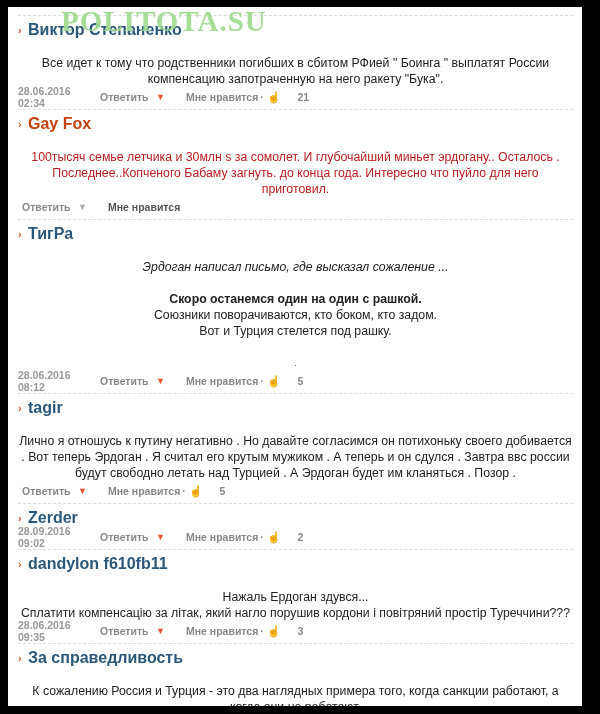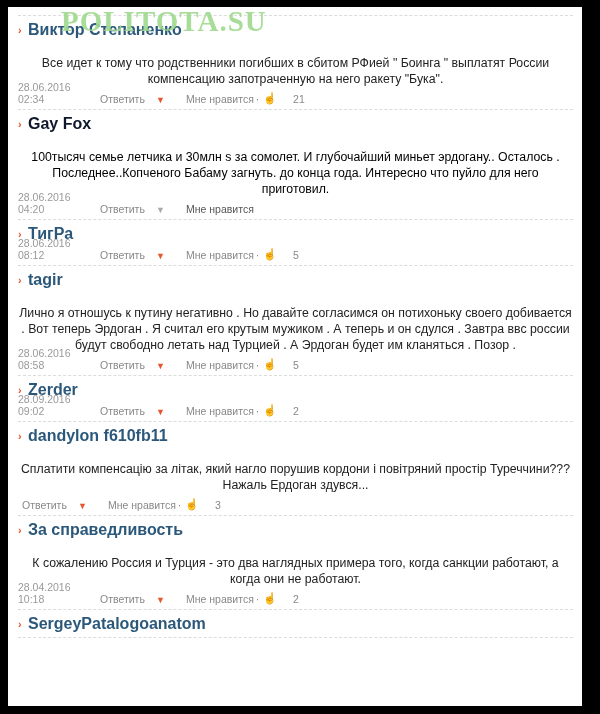--- a/index.html
+++ b/index.html
@@ -7,27 +7,27 @@
          font-family:"Liberation Sans", sans-serif; }
   .panel { position:absolute; left:8px; top:7px; width:574px; height:699px; background:#fff; overflow:hidden; }
   .watermark { position:absolute; left:7px; top:-2px; font-family:"Liberation Serif", serif; font-weight:bold;
                font-size:29px; letter-spacing:1px; color:#9fd98f; opacity:0.9; z-index:5; pointer-events:none;margin-left:46px; }
   .list { position:absolute; left:10px; top:8px; width:555px; }
   .comment { border-bottom:1px dashed #dcdcdc; padding:5px 0 4px 0; }
   .comment:first-child { border-top:1px dashed #dcdcdc; }
   .author-row { display:flex; align-items:center; height:18px; }
   .chev { color:#e4572e; font-size:11px; font-weight:bold; margin-right:4px; width:6px; line-height:1; }
   .author { color:#2b587a; font-weight:bold; font-size:16px; }
-  .author.dim { color:#0f172a; }
+  .author.dim { color:#c2410c; }
   .text { font-size:12.3px; color:#222; line-height:16px; margin-top:16px;text-align:center; }
-  .text.dim { color:#000000; }
+  .text.dim { color:#b91c1c; }
   .text p { margin:0; }
   .text .bold { font-weight:bold; }
   .text .gap { height:16px; }
-  .meta { display:flex; align-items:flex-end; font-size:10.5px; color:#999; height:16px; margin-top:2px; }
+  .meta { display:flex; align-items:center; font-size:10.5px; color:#999; height:16px; margin-top:2px;font-weight:bold; }
   .date { width:78px; }
   .reply { margin-left:4px; color:#888; width:52px; }
   .menu { color:#e4572e; font-size:9px; width:30px; text-align:left; padding-left:4px; }
   .menu.gray { color:#aaa; }
   .like { color:#888; }
   .like.dark { color:#555; }
   .thumb { display:inline-block; margin-left:2px; color:#999; font-size:11px; }
   .count { color:#888; margin-left:16px; }
 </style>
 </head>
@@ -59,31 +59,39 @@
 
     <div class="comment">
       <div class="author-row">
         <span class="chev">›</span>
         <span class="author dim">Gay Fox</span>
       </div>
       <div class="text dim">
         <p>100тысяч семье летчика и 30млн s за сомолет. И глубочайший миньет эрдогану.. Осталось . Последнее..Копченого Бабаму загнуть. до конца года. Интересно что пуйло для него приготовил.</p>
       </div>
       <div class="meta">
-        <span class="date">28.06.2016 04:20</span>
         <span class="reply">Ответить</span>
         <span class="menu gray">▼</span>
         <span class="like dark">Мне нравится</span>
       </div>
     </div>
 
     <div class="comment">
       <div class="author-row">
         <span class="chev">›</span>
         <span class="author">ТигРа</span>
+      </div>
+      <div class="text">
+        <p class="italic" style="font-style:italic">Эрдоган написал письмо, где высказал сожаление ...</p>
+        <div class="gap"></div>
+        <p class="bold">Скоро останемся один на один с рашкой.</p>
+        <p>Союзники поворачиваются, кто боком, кто задом.</p>
+        <p>Вот и Турция стелется под рашку.</p>
+        <div class="gap"></div>
+        <p style="font-size:9px;color:#555">.</p>
       </div>
       <div class="meta">
         <span class="date">28.06.2016 08:12</span>
         <span class="reply">Ответить</span>
         <span class="menu">▼</span>
         <span class="like">Мне нравится</span>
         <span class="like" style="margin:0 2px">·</span>
         <span class="thumb">☝</span>
         <span class="count">5</span>
       </div>
@@ -91,21 +99,20 @@
 
     <div class="comment">
       <div class="author-row">
         <span class="chev">›</span>
         <span class="author">tagir</span>
       </div>
       <div class="text">
         <p>Лично я отношусь к путину негативно . Но давайте согласимся он потихоньку своего добивается . Вот теперь Эрдоган . Я считал его крутым мужиком . А теперь и он сдулся . Завтра ввс россии будут свободно летать над Турцией . А Эрдоган будет им кланяться . Позор .</p>
       </div>
       <div class="meta">
-        <span class="date">28.06.2016 08:58</span>
         <span class="reply">Ответить</span>
         <span class="menu">▼</span>
         <span class="like">Мне нравится</span>
         <span class="like" style="margin:0 2px">·</span>
         <span class="thumb">☝</span>
         <span class="count">5</span>
       </div>
     </div>
 
     <div class="comment">
@@ -123,24 +130,25 @@
         <span class="count">2</span>
       </div>
     </div>
 
     <div class="comment">
       <div class="author-row">
         <span class="chev">›</span>
         <span class="author">dandylon f610fb11</span>
       </div>
       <div class="text">
+        <p>Нажаль Ердоган здувся...</p>
         <p>Сплатити компенсацію за літак, який нагло порушив кордони і повітряний простір Туреччини???</p>
-        <p>Нажаль Ердоган здувся...</p>
       </div>
       <div class="meta">
+        <span class="date">28.06.2016 09:35</span>
         <span class="reply">Ответить</span>
         <span class="menu">▼</span>
         <span class="like">Мне нравится</span>
         <span class="like" style="margin:0 2px">·</span>
         <span class="thumb">☝</span>
         <span class="count">3</span>
       </div>
     </div>
 
     <div class="comment">

